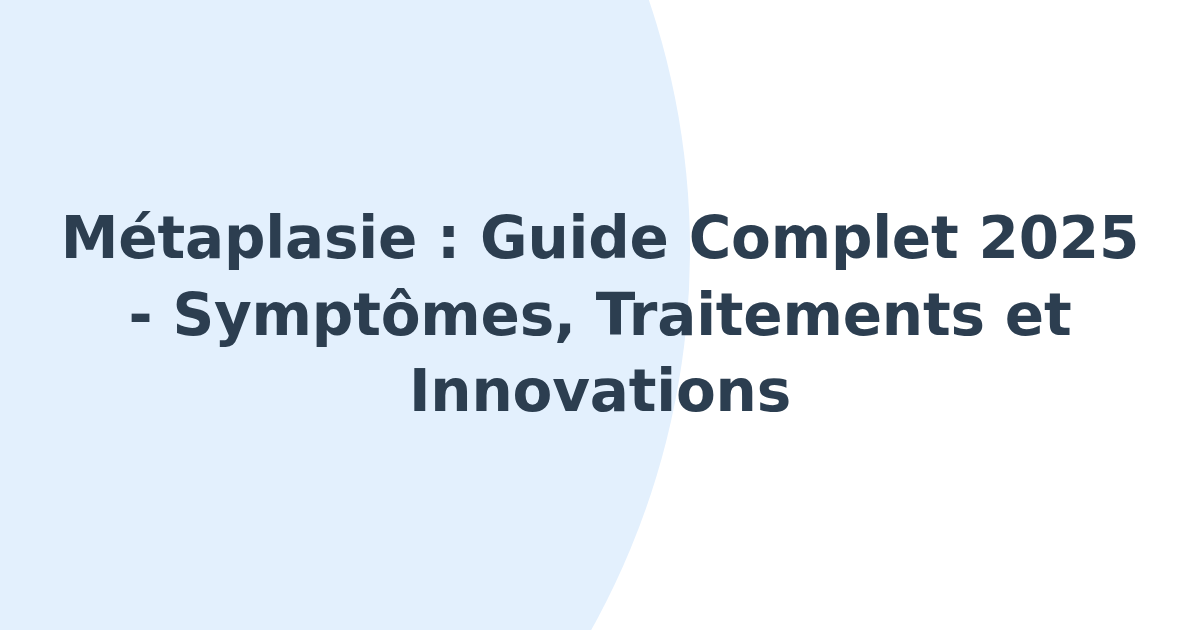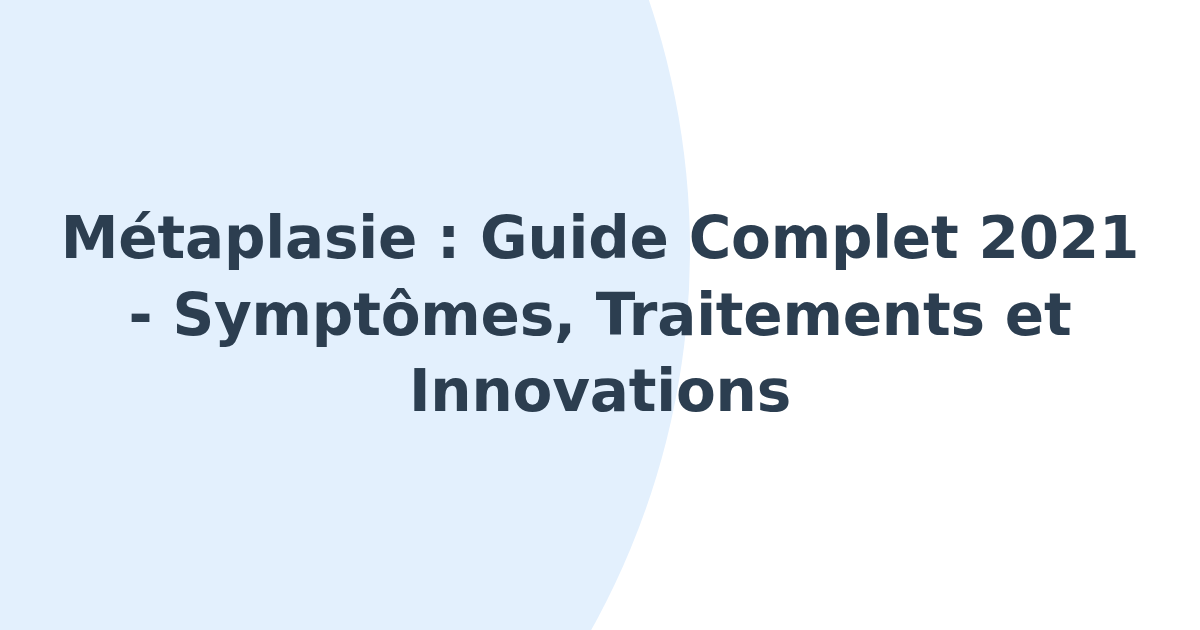--- a/index.html
+++ b/index.html
@@ -59,16 +59,16 @@
   }
 </style>
 </head>
 <body>
 
 <div id="og-card" style="background: rgb(255, 255, 255);">
 
   <div id="decor-circle" style="background: rgb(227, 240, 253);"></div>
 
   <div id="content-layer">
-    <h1 id="headline" style="color: rgb(44, 62, 80); font-size: 58px; text-align: center;">Métaplasie : Guide Complet 2021 - Symptômes, Traitements et Innovations</h1>
+    <h1 id="headline" style="color: rgb(44, 62, 80); font-size: 58px; text-align: center;">Métaplasie : Guide Complet 2025 - Symptômes, Traitements et Innovations</h1>
   </div>
 
 </div>
 
 </body></html>

